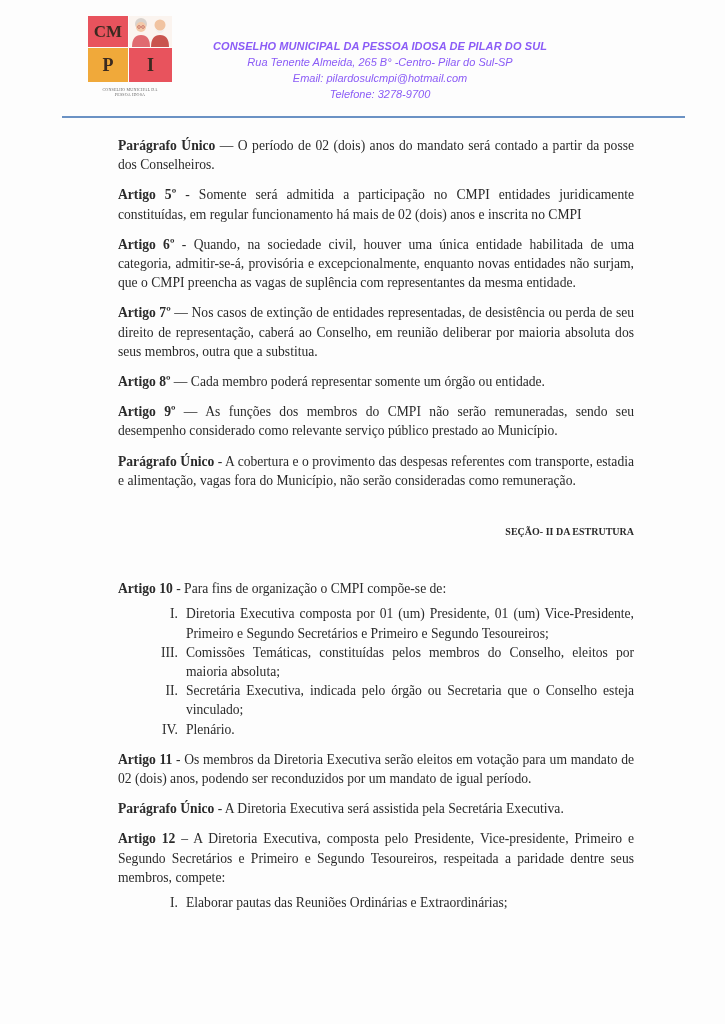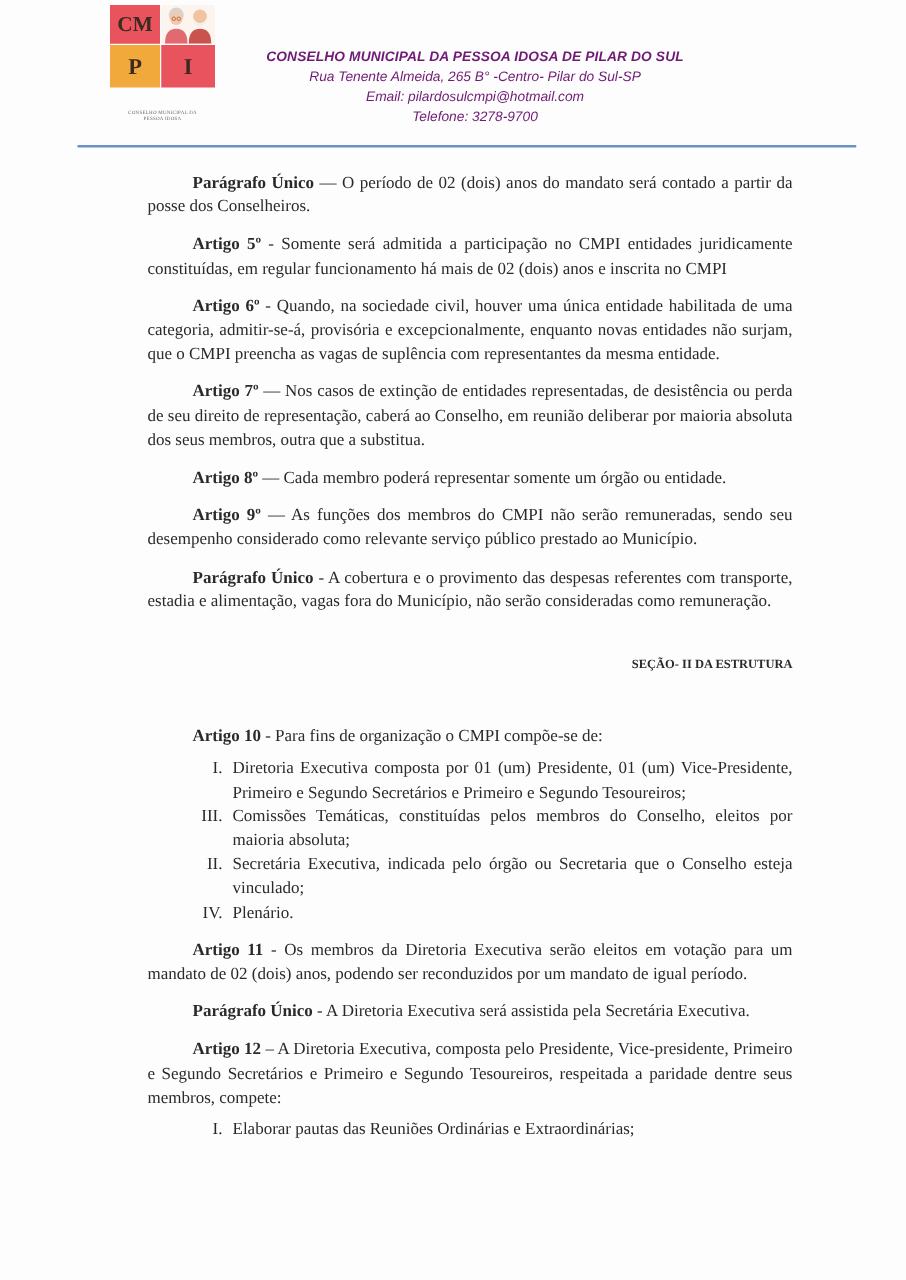--- a/index.html
+++ b/index.html
@@ -11,21 +11,21 @@
       width: 725px;
       height: 1024px;
       position: relative;
       overflow: hidden;
       font-family: "Liberation Serif", "DejaVu Serif", serif;
       color: #2a2a2a;
     }
     .logo {
       position: absolute;
       left: 88px;
-      top: 4px;
+      top: 16px;
       width: 91px;
       height: 68px;
     }
     .logo .cell {
       position: absolute;
       display: flex;
       align-items: center;
       justify-content: center;
       font-family: "Liberation Serif", serif;
       font-weight: bold;
@@ -48,21 +48,21 @@
       letter-spacing: 0.2px;
     }
     .header-text {
       position: absolute;
       left: 190px;
       top: 38px;
       width: 380px;
       text-align: center;
       font-family: "Liberation Sans", "DejaVu Sans", sans-serif;
       font-style: italic;
-      color: #701a75;
+      color: #8b5cf6;
     }
     .header-text .org {
       font-weight: bold;
       font-size: 11px;
       line-height: 16px;
       letter-spacing: 0.1px;
     }
     .header-text .line {
       font-size: 11px;
       line-height: 16px;
@@ -80,21 +80,21 @@
       left: 118px;
       top: 136px;
       width: 516px;
       font-size: 13.6px;
       line-height: 19.2px;
       text-align: justify;
     }
     .content p {
       margin: 0 0 11px 0;
     }
-    .content b { font-weight: bold; margin-left: 36px; }
+    .content b { font-weight: bold; }
     .section-title {
       text-align: right;
       font-weight: bold;
       font-size: 10px;
       margin: 32px 0 38px 0 !important;
     }
     .roman-list {
       margin: -2px 0 11px 0;
       padding: 0;
       list-style: none;

